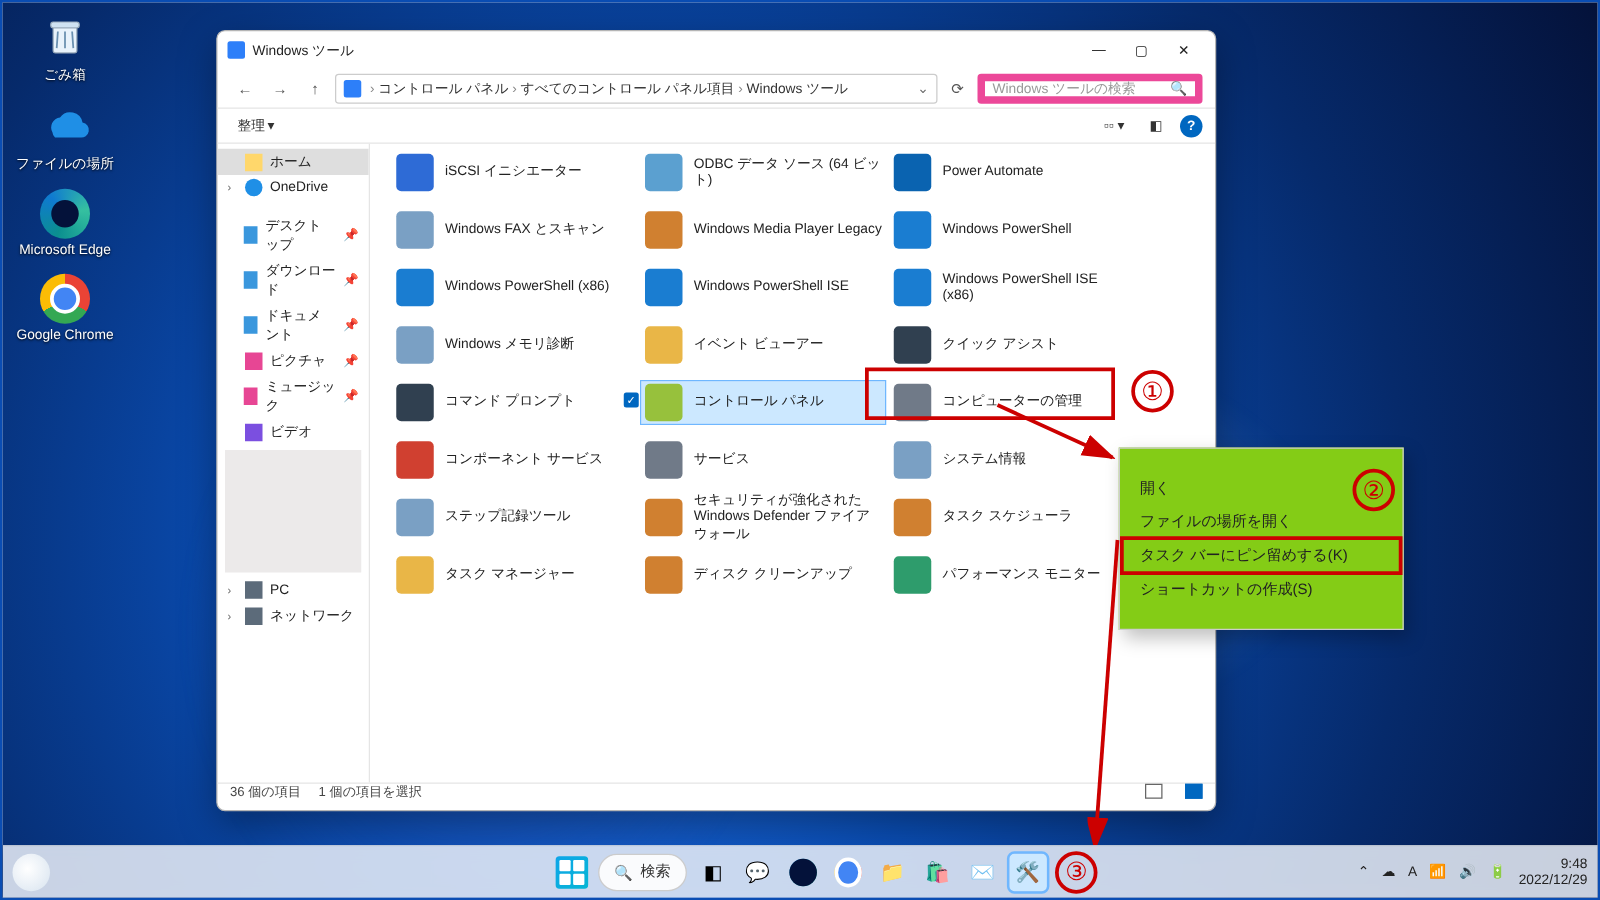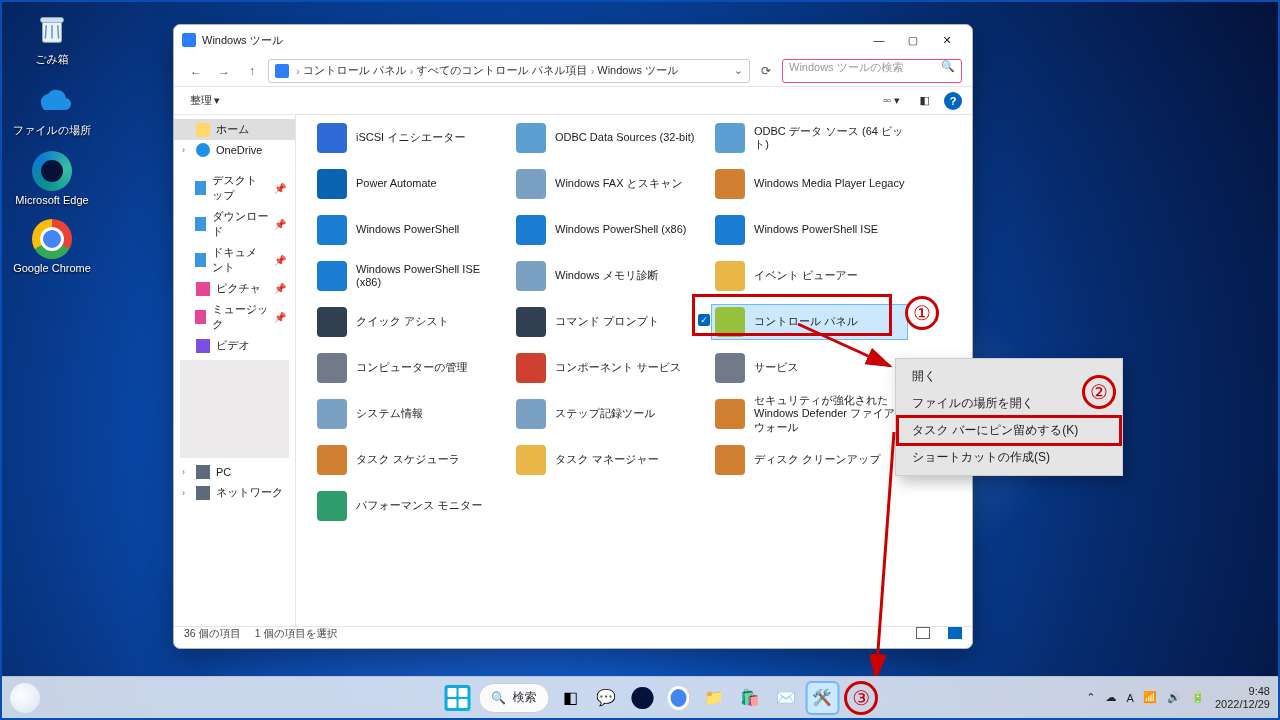--- a/index.html
+++ b/index.html
@@ -34,21 +34,21 @@
 .titlebar .ttl{font-size:11px;color:#222}
 .titlebar .spacer{flex:1}
 .wbtn{width:34px;height:24px;display:flex;align-items:center;justify-content:center;font-size:11px;color:#222;cursor:pointer}
 
 .navrow{height:32px;display:flex;align-items:center;gap:4px;padding:0 10px;border-bottom:1px solid #e5e5e5}
 .nbtn{width:24px;height:24px;display:flex;align-items:center;justify-content:center;color:#555;cursor:pointer;border-radius:3px;font-size:12px}
 .crumbs{flex:1;height:24px;border:1px solid #ccc;border-radius:3px;display:flex;align-items:center;padding:0 6px;font-size:11px;color:#333;gap:3px}
 .crumbs .ic{width:14px;height:14px;background:#2d7ff9;border-radius:2px;margin-right:4px}
 .crumbs .sep{color:#888}
 .refresh{width:24px}
-.search{width:180px;height:24px;border:1px solid #ec4899;border-radius:3px;display:flex;align-items:flex-start;padding:0 6px;font-size:11px;color:#999;gap:2px}
+.search{width:180px;height:24px;border:6px solid #ec4899;border-radius:3px;display:flex;align-items:center;padding:0 6px;font-size:11px;color:#999;gap:2px}
 
 .toolbar{height:28px;display:flex;align-items:center;padding:0 10px;border-bottom:1px solid #e5e5e5;font-size:11px;color:#333;gap:8px}
 .toolbar .spacer{flex:1}
 .tbtn{padding:2px 6px;cursor:pointer;border-radius:3px;display:flex;align-items:center;gap:2px}
 .helpbtn{width:18px;height:18px;border-radius:50%;background:#0067c0;color:#fff;display:flex;align-items:center;justify-content:center;font-size:11px;font-weight:bold}
 
 .body{flex:1;display:flex;min-height:0}
 .sidebar{width:122px;border-right:1px solid #e5e5e5;padding:4px 0;font-size:11px;overflow:hidden}
 .sitem{padding:3px 8px;display:flex;align-items:center;gap:6px;cursor:pointer;color:#222}
 .sitem.sel{background:#dedede}
@@ -64,21 +64,21 @@
 .item .iic{width:32px;height:32px;flex:none;display:flex;align-items:center;justify-content:center;font-size:18px}
 .item .ilbl{color:#222;line-height:1.2}
 .item.sel{background:#cce8ff;outline:1px solid #6fb7ff}
 .chk{position:absolute;left:-14px;top:9px;width:12px;height:12px;background:#0067c0;color:#fff;font-size:9px;display:flex;align-items:center;justify-content:center;border-radius:2px}
 
 .statusbar{height:22px;border-top:1px solid #e5e5e5;display:flex;padding:0 10px;font-size:10.5px;color:#444;gap:14px}
 .statusbar .spacer{flex:1}
 .viewic{width:14px;height:12px;border:1px solid #666;margin-left:4px}
 
 
-.ctx{position:absolute;left:895px;top:358px;width:228px;background:#e5e5e5;border:1px solid #ccc;box-shadow:4px 6px 14px rgba(0,0,0,.25);padding:4px 2px;font-size:12px}
+.ctx{position:absolute;left:895px;top:358px;width:228px;background:#84cc16;border:1px solid #ccc;box-shadow:4px 6px 14px rgba(0,0,0,.25);padding:18px 2px;font-size:12px}
 .ctx .citem{padding:5px 14px;cursor:pointer;color:#222}
 .ctx .citem.boxed{outline:3px solid #c00;outline-offset:-1px}
 
 
 .anno{position:absolute;pointer-events:none}
 .circ{width:34px;height:34px;border:3px solid #c00;border-radius:50%;color:#c00;font-size:20px;display:flex;align-items:center;justify-content:center;font-weight:500}
 .redbox{border:3px solid #c00}
 svg.arrow{position:absolute}
 
 
@@ -240,26 +240,20 @@
         </div>
     </div>
 
     <div class="content">
       <div class="grid" id="grid">
           <div class="item">
             <div class="iic">
               <span class="sq c1"></span>
             </div>
             <div class="ilbl">iSCSI イニシエーター</div>
-          </div>
-          <div class="item">
-            <div class="iic">
-              <span class="sq c4"></span>
-            </div>
-            <div class="ilbl">ODBC Data Sources (32-bit)</div>
           </div>
           <div class="item">
             <div class="iic">
               <span class="sq c4"></span>
             </div>
             <div class="ilbl">ODBC データ ソース (64 ビット)</div>
           </div>
           <div class="item">
             <div class="iic">
               <span class="sq c2"></span>

